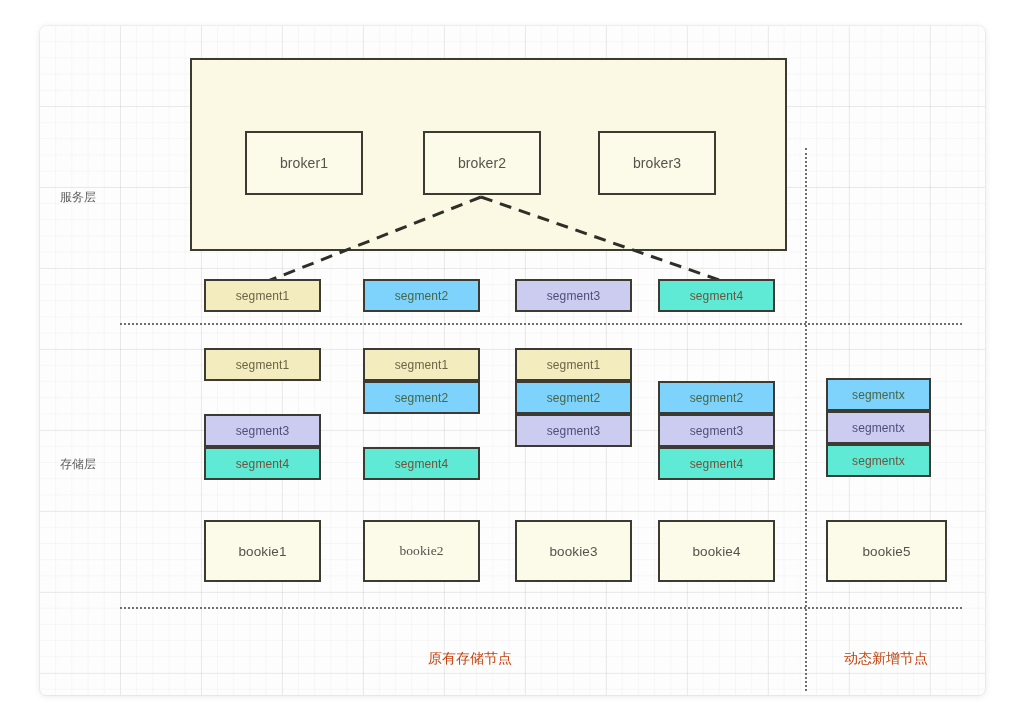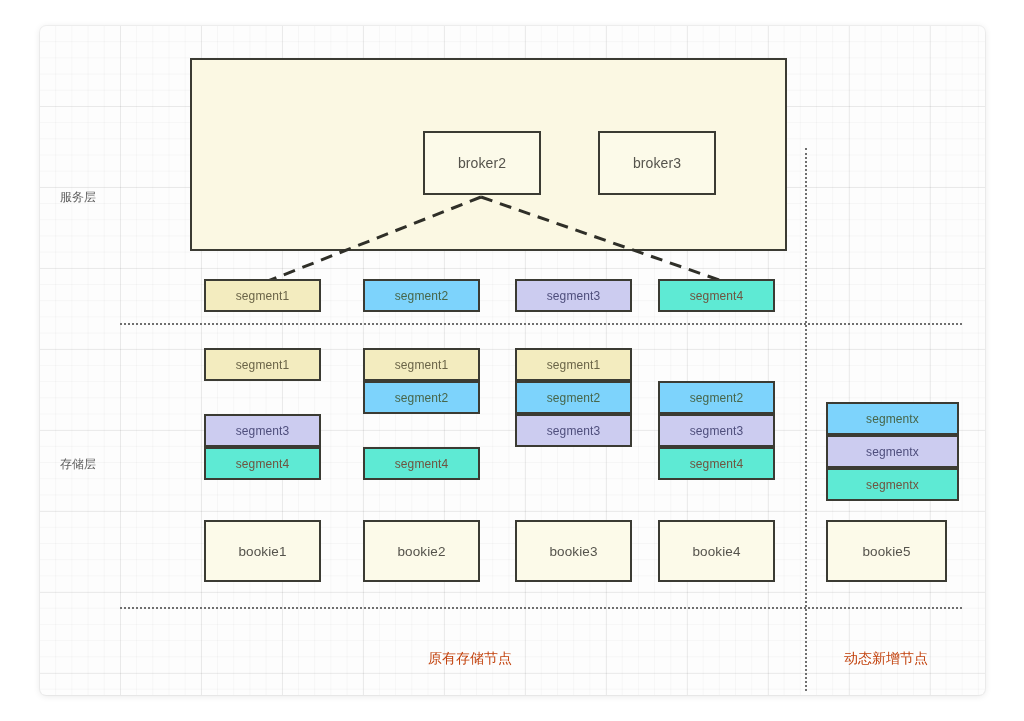--- a/index.html
+++ b/index.html
@@ -74,21 +74,21 @@
     white-space: nowrap;
     margin-top: 27px;
   }
 
   
   .seg {
     height: 33px;
     font-size: 12px;
   }
   .seg.w1 { width: 117px; }
-  .seg.w5 { width: 133px; margin-top: 24px; }
+  .seg.w5 { width: 105px; }
 
   .c-yellow { background: #f3ecbf; color: #6a6448; }
   .c-green  { background: #7dd3fc; color: #47664a; }
   .c-blue   { background: #ccccf0; color: #4e4e7c; }
   .c-orange { background: #5eead4; color: #6f5440; }
 
   
   .bookie {
     background: #fcfae9;
     height: 62px;
@@ -128,20 +128,23 @@
 </style>
 </head>
 <body>
 
 <div id="canvas"></div>
 
 <div class="layer-label" style="left:60px; top:162px;">服务层</div>
 <div class="layer-label" style="left:60px; top:429px;">存储层</div>
 
 <div id="broker-container">
+  <div class="box broker-box" style="left:53px; top:71px;">
+    <span>broker1</span>
+  </div>
   <div class="box broker-box" style="left:231px; top:71px;">
     <span>broker2</span>
   </div>
   <div class="box broker-box" style="left:406px; top:71px;">
     <span>broker3</span>
   </div>
 </div>
 
 <svg id="connectors">
   <line x1="481" y1="197" x2="268" y2="281" stroke="#2f2f28" stroke-width="3" stroke-dasharray="12,8"></line>
@@ -211,21 +214,21 @@
 <div class="box seg w5 c-blue" style="left:826px; top:411px;">
   <span>segmentx</span>
 </div>
 <div class="box seg w5 c-orange" style="left:826px; top:444px;">
   <span>segmentx</span>
 </div>
 
 <div class="box bookie w1" style="left:204px; top:520px;">
   <span>bookie1</span>
 </div>
-<div class="box bookie w1" style="left:363px; top:520px;">
+<div class="box bookie w1" style="left:363px; top:520px;font-family:Liberation Serif, serif;">
   <span>bookie2</span>
 </div>
 <div class="box bookie w1" style="left:515px; top:520px;">
   <span>bookie3</span>
 </div>
 <div class="box bookie w1" style="left:658px; top:520px;">
   <span>bookie4</span>
 </div>
 <div class="box bookie w5" style="left:826px; top:520px;">
   <span>bookie5</span>

